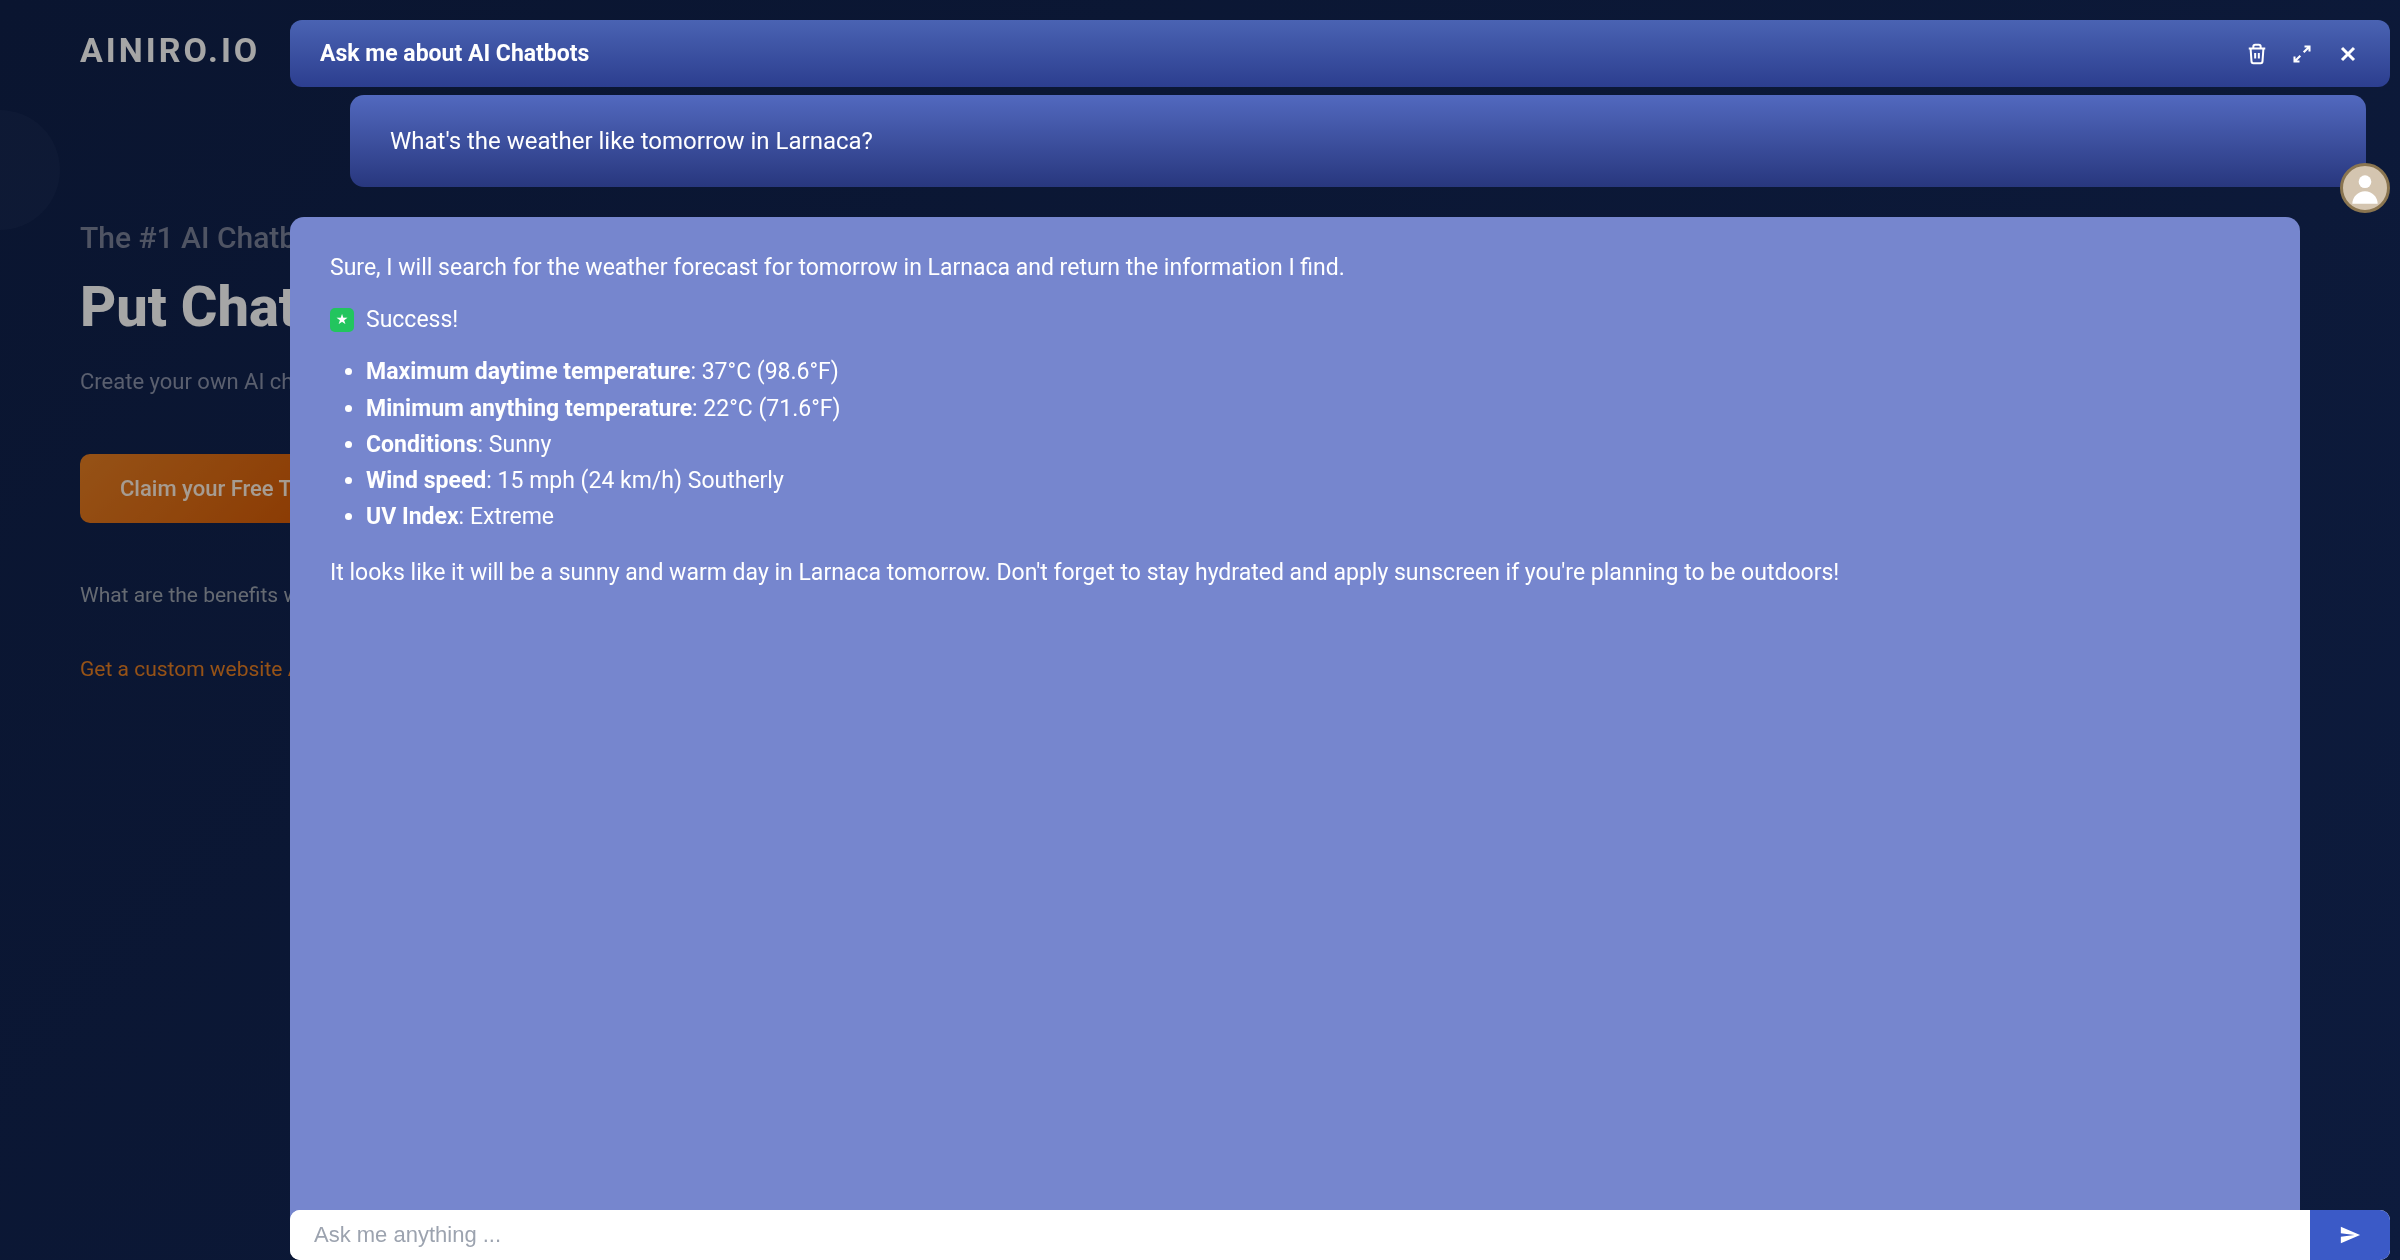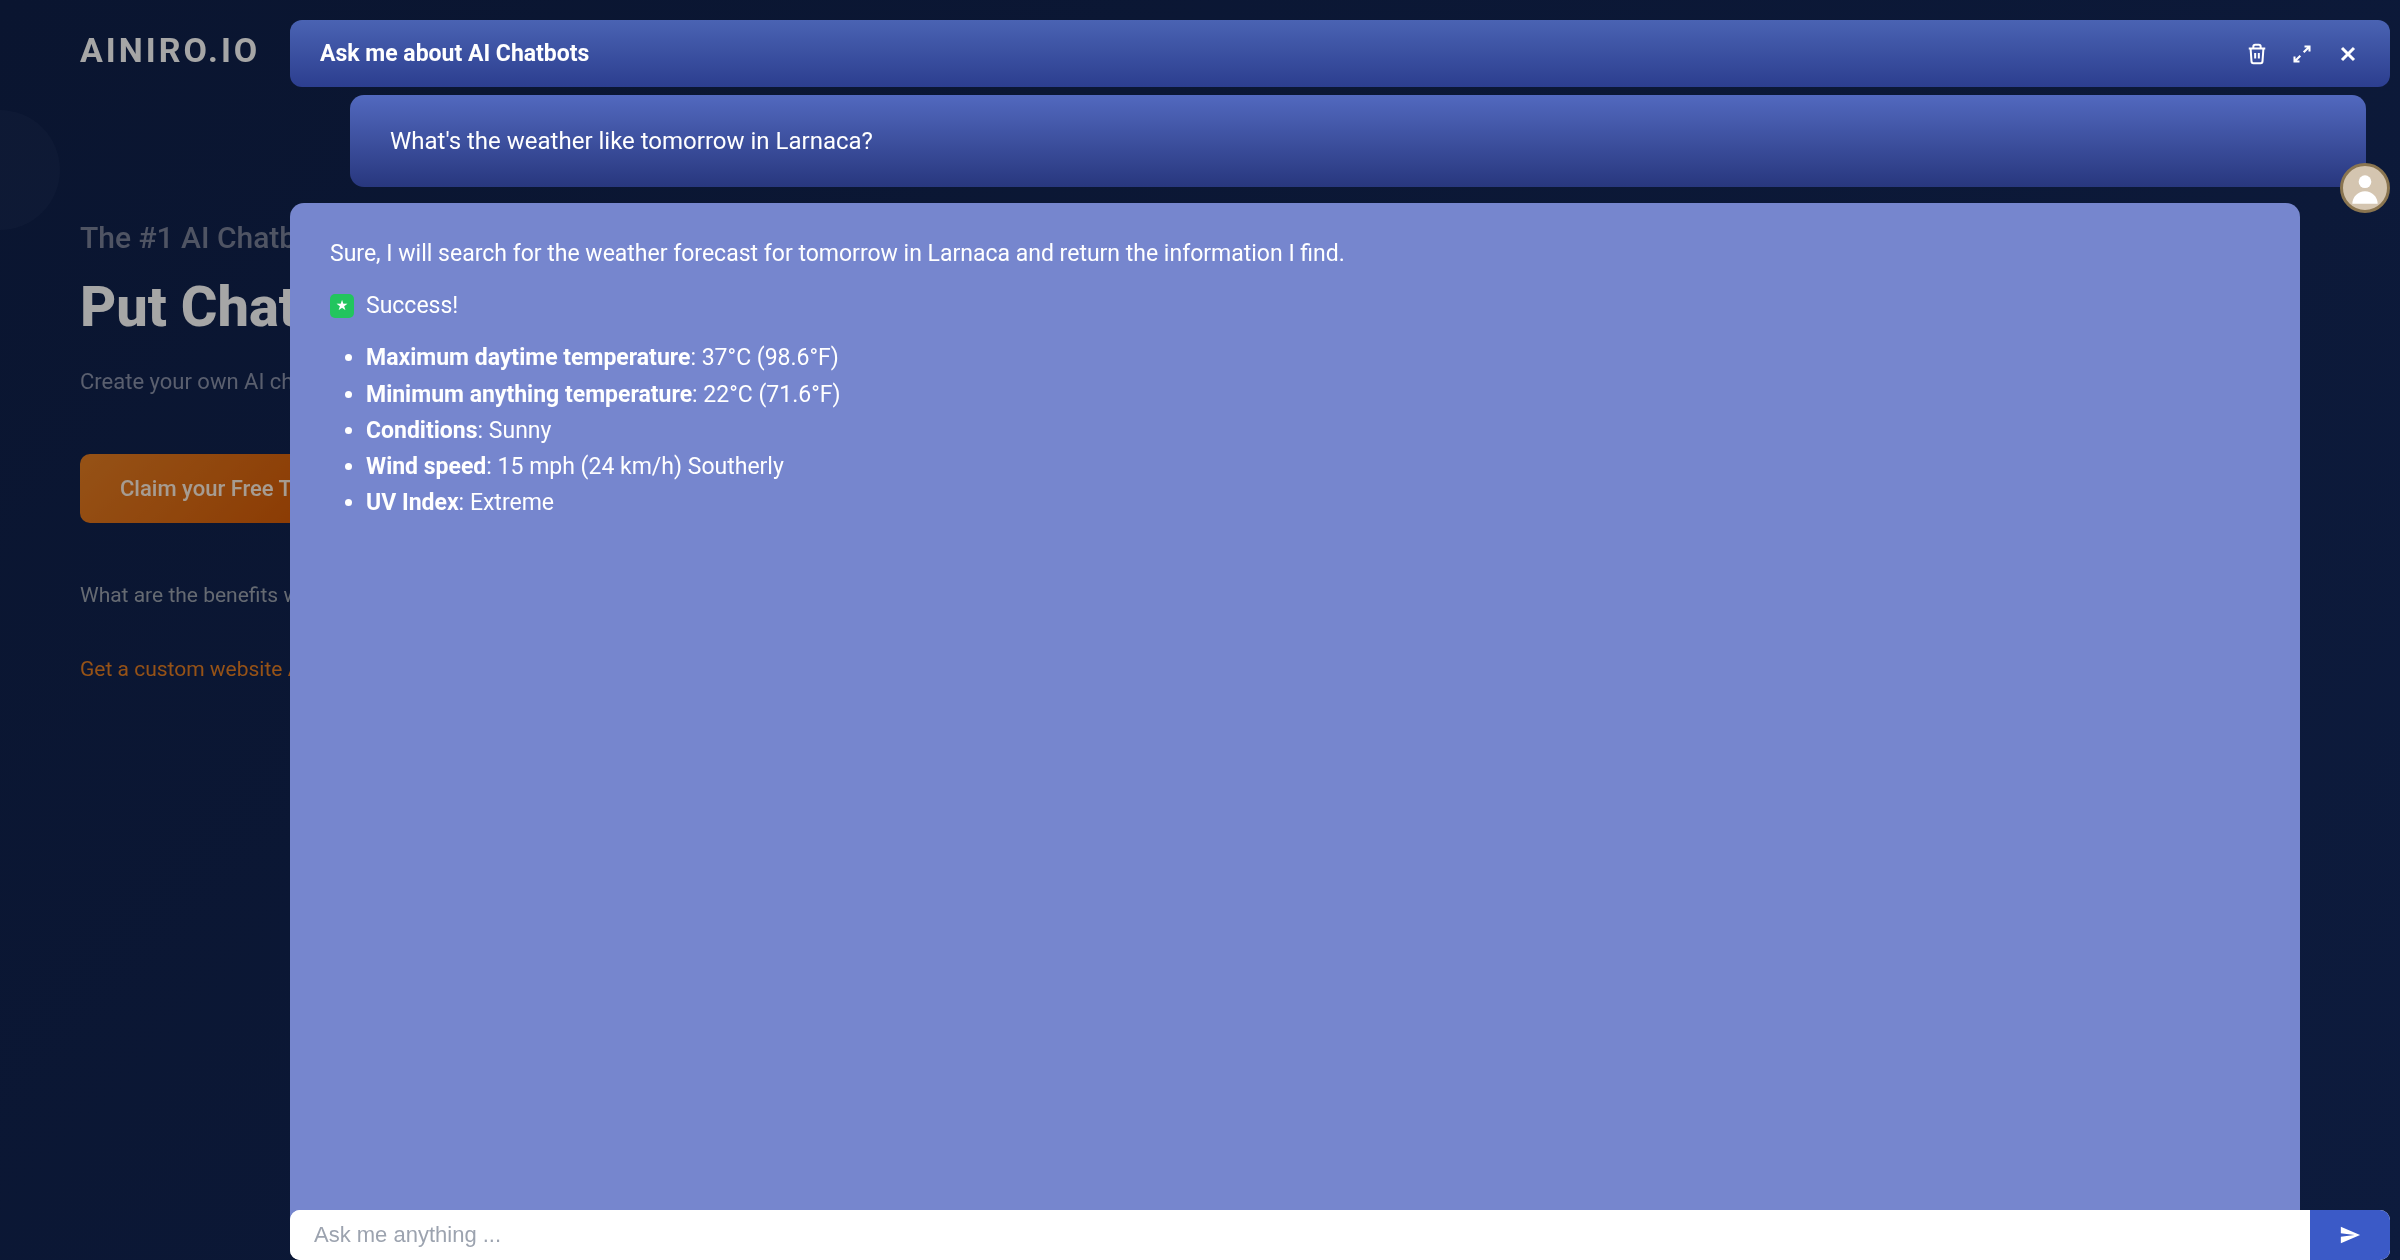--- a/index.html
+++ b/index.html
@@ -128,21 +128,21 @@
       cursor: pointer;
       display: flex;
       align-items: center;
       justify-content: center;
     }
     
     .chat-messages {
       flex: 1;
       display: flex;
       flex-direction: column;
-      gap: 16px;
+      gap: 30px;
       padding: 0 0 20px 60px;
       position: relative;
     }
     
     .user-message-wrapper {
       position: relative;
       align-self: flex-end;
       width: 100%;
       padding-right: 24px;
     }
@@ -305,20 +305,21 @@
         <span class="success-badge">★</span>
         <span>Success!</span>
       </div>
       <ul>
         <li><span class="bold">Maximum daytime temperature</span><span>: 37°C (98.6°F)</span></li>
         <li><span class="bold">Minimum anything temperature</span><span>: 22°C (71.6°F)</span></li>
         <li><span class="bold">Conditions</span><span>: Sunny</span></li>
         <li><span class="bold">Wind speed</span><span>: 15 mph (24 km/h) Southerly</span></li>
         <li><span class="bold">UV Index</span><span>: Extreme</span></li>
       </ul>
+      <p>It looks like it will be a sunny and warm day in Larnaca tomorrow. Don't forget to stay hydrated and apply sunscreen if you're planning to be outdoors!</p>
     </div>
   </div>
 </div>
 
 <div class="chat-input-bar">
   <input class="chat-input" type="text" placeholder="Ask me anything ..." style="">
   <div class="send-button">
     <svg width="22" height="22" viewBox="0 0 24 24" fill="#ffffff">
         <path d="M2 21l21-9L2 3v7l15 2-15 2v7z"></path>
       </svg>

